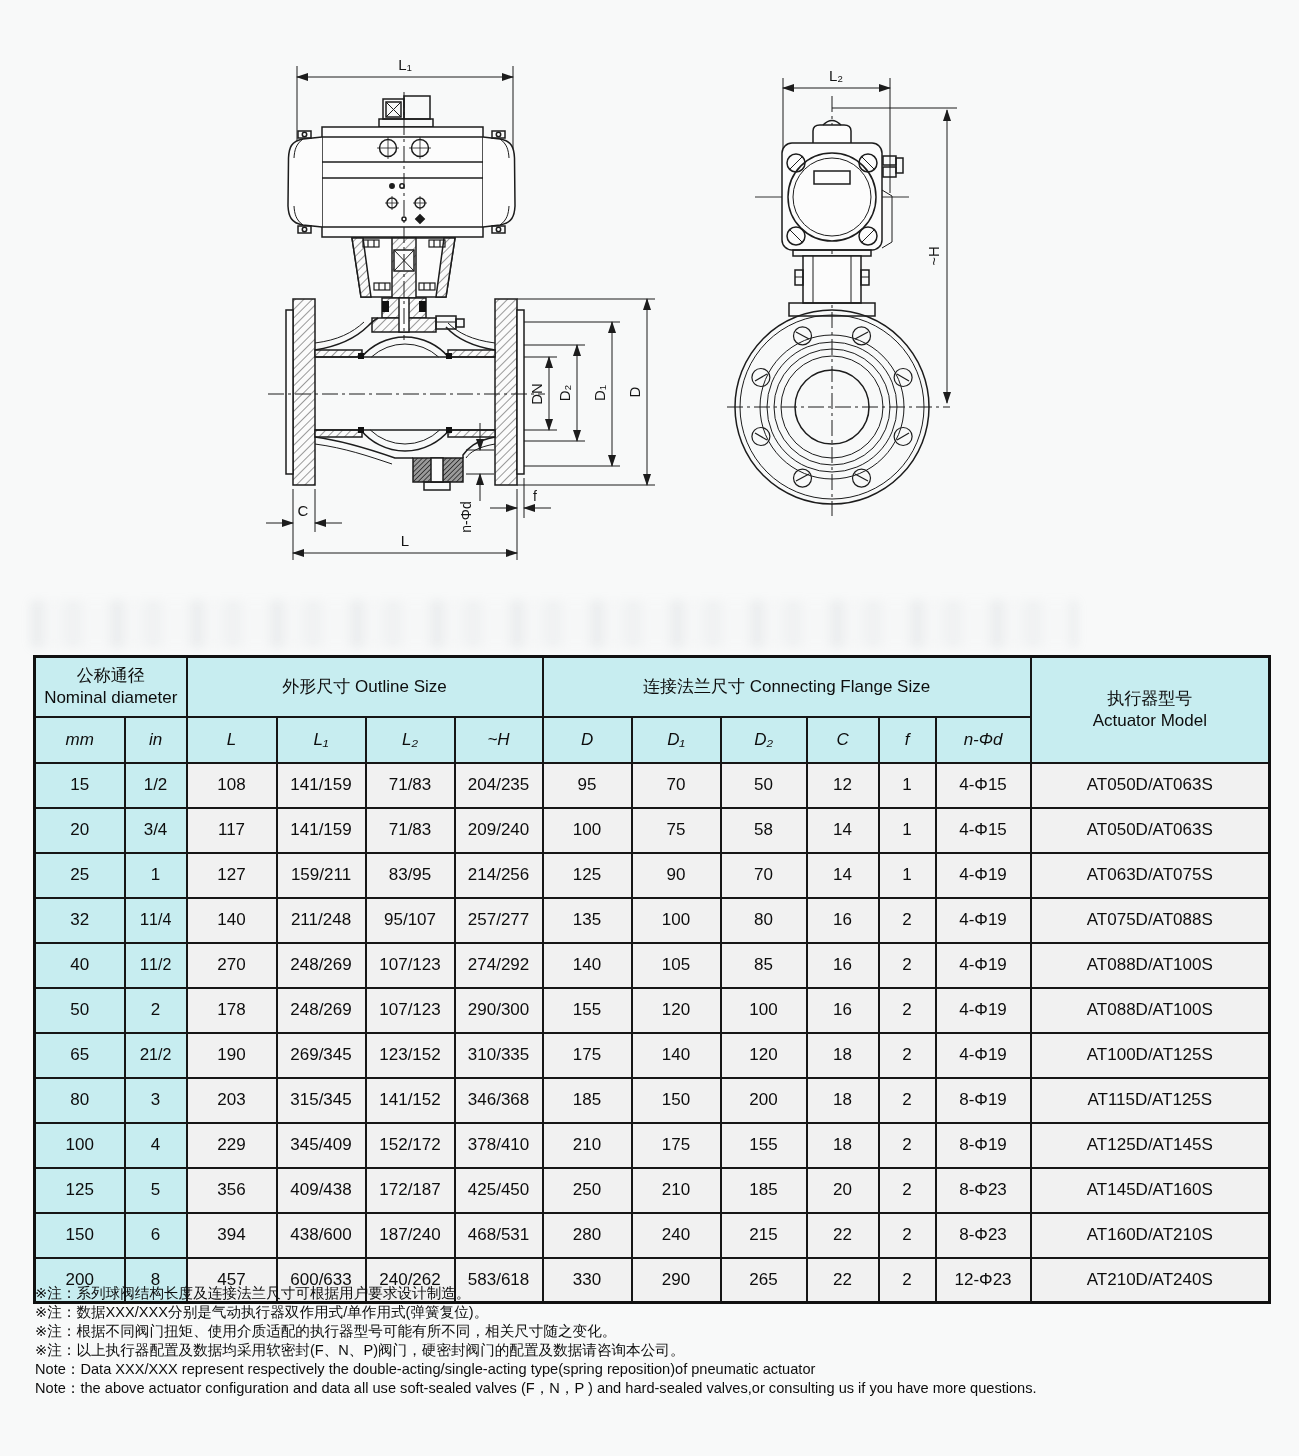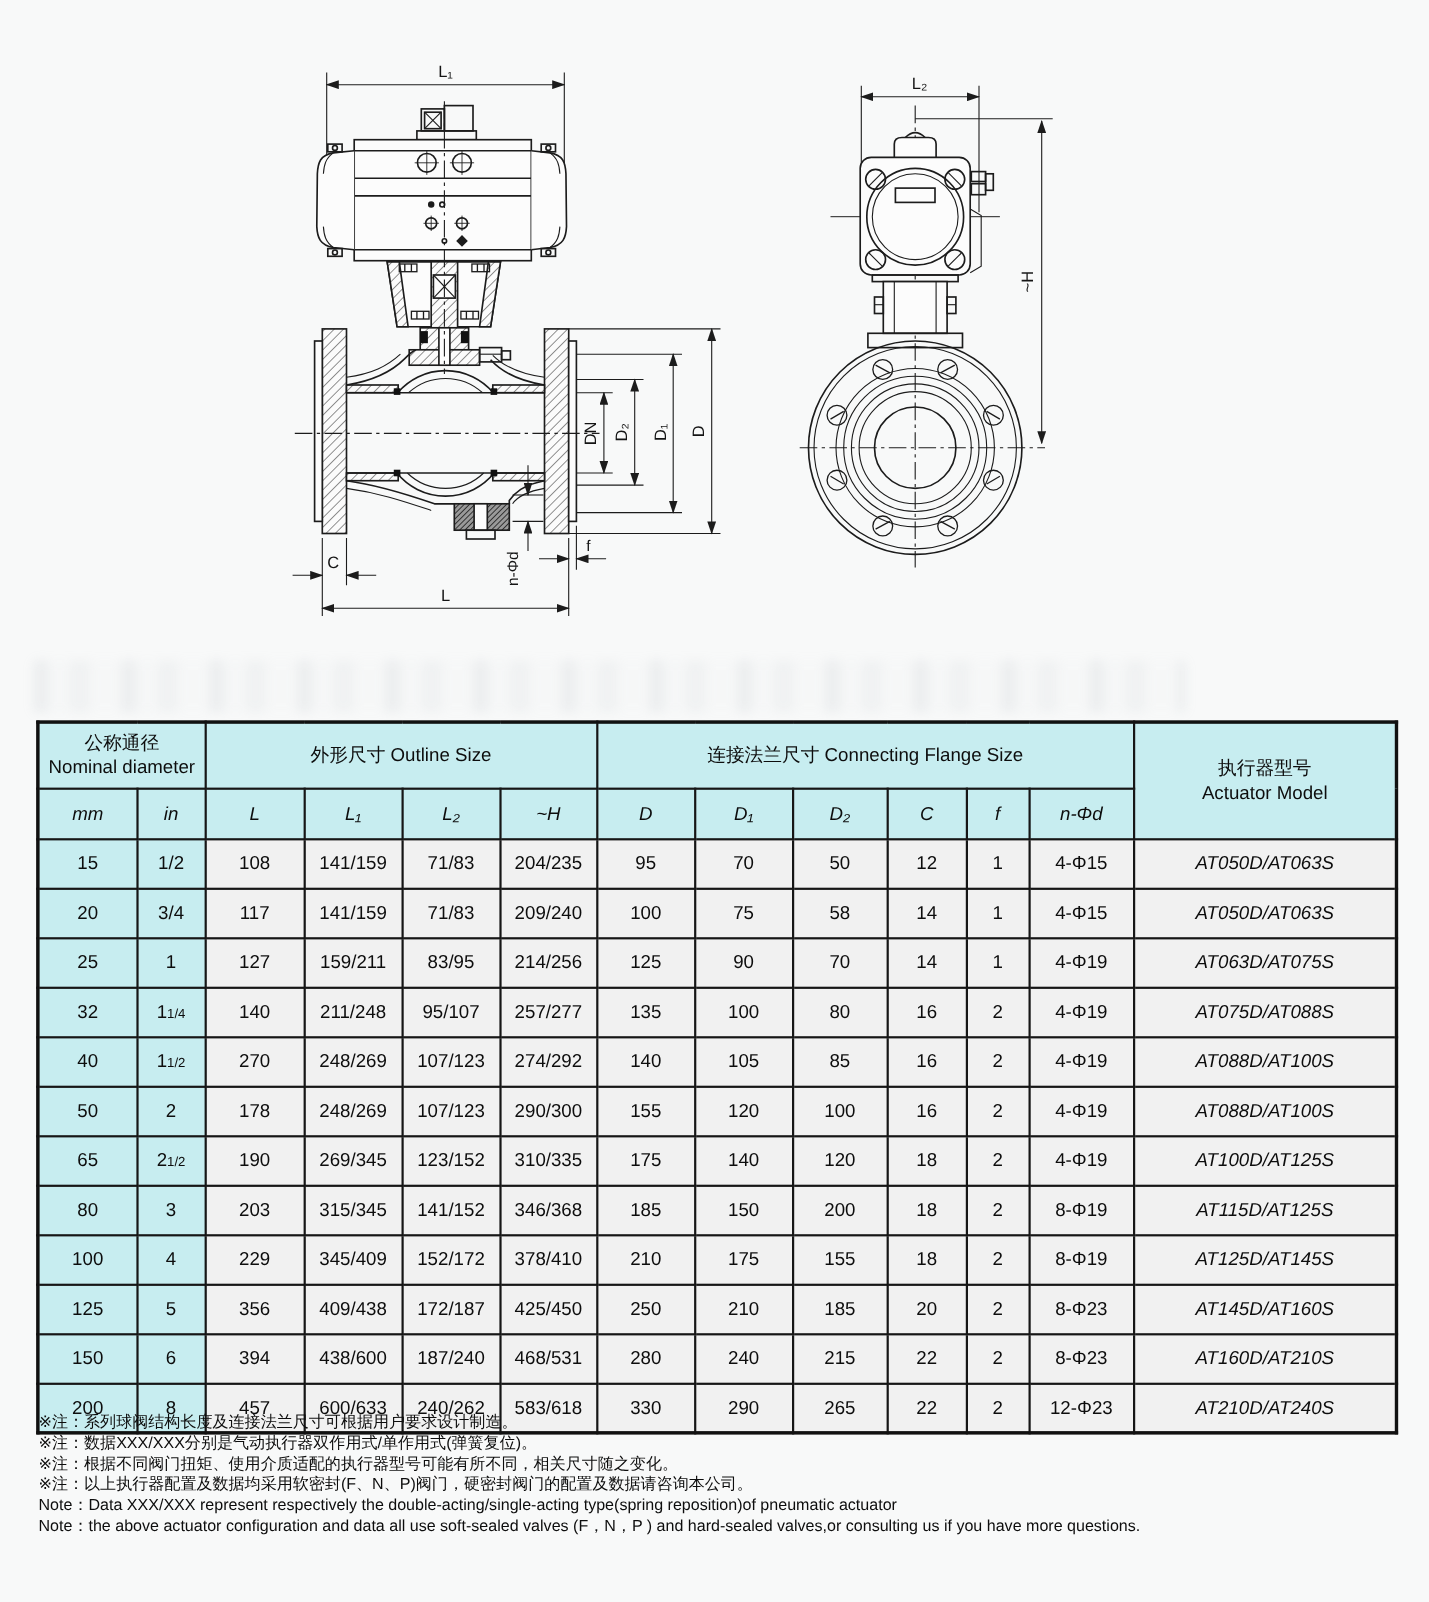--- a/index.html
+++ b/index.html
@@ -18,37 +18,37 @@
     position:absolute;left:30px;top:600px;width:1048px;height:48px;
     background:repeating-linear-gradient(90deg,
       rgba(150,158,168,.22) 0 14px, rgba(205,210,216,.10) 14px 34px,
       rgba(168,175,184,.18) 34px 52px, rgba(210,214,219,.08) 52px 80px);
     filter:blur(5px);opacity:.55;border-radius:3px;
   }
 
   .spec-table{
     position:absolute;left:33px;top:655px;width:1235px;
     border-collapse:collapse;table-layout:fixed;
-    background:#404040;
+    background:#8b5cf6;
   }
   .spec-table th,.spec-table td{
     border:2px solid #161616;text-align:center;vertical-align:middle;
     padding:0;font-weight:normal;color:#0d0d0d;
     font-size:17px;line-height:1.25;
   }
   .spec-table{border:3px solid #111;}
   .spec-table thead th{background:#c7edf0;}
   .spec-table td{background:#f1f1f1;}
   .spec-table td.cyan{background:#c7edf0;}
   .row-h1{height:60px;}
   .row-h2{height:46px;font-size:18px;font-style:italic;}
   .spec-table tbody tr{height:45px;}
   .hdr2line div{line-height:1.3;}
-  .frac{font-size:12px;}
-  .actuator-col{font-size:16.5px;font-style:italic;}
+  .frac{font-size:16px;}
+  .actuator-col{font-size:16.5px;}
 
   .notes{position:absolute;left:35px;top:1284px;width:1240px;}
   .note{font-size:14.6px;line-height:18.9px;white-space:nowrap;}
 </style>
 </head>
 <body>
 
 <div class="drawing-wrap">
 <svg width="1299" height="655" viewBox="0 0 1299 655">
   <defs>

